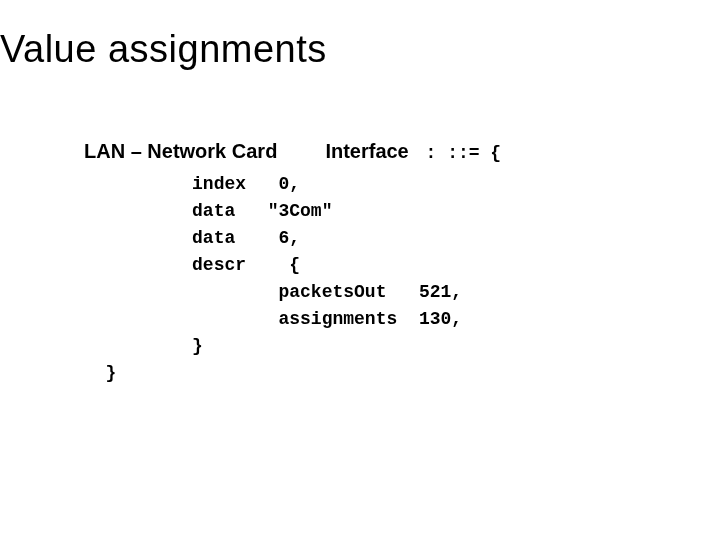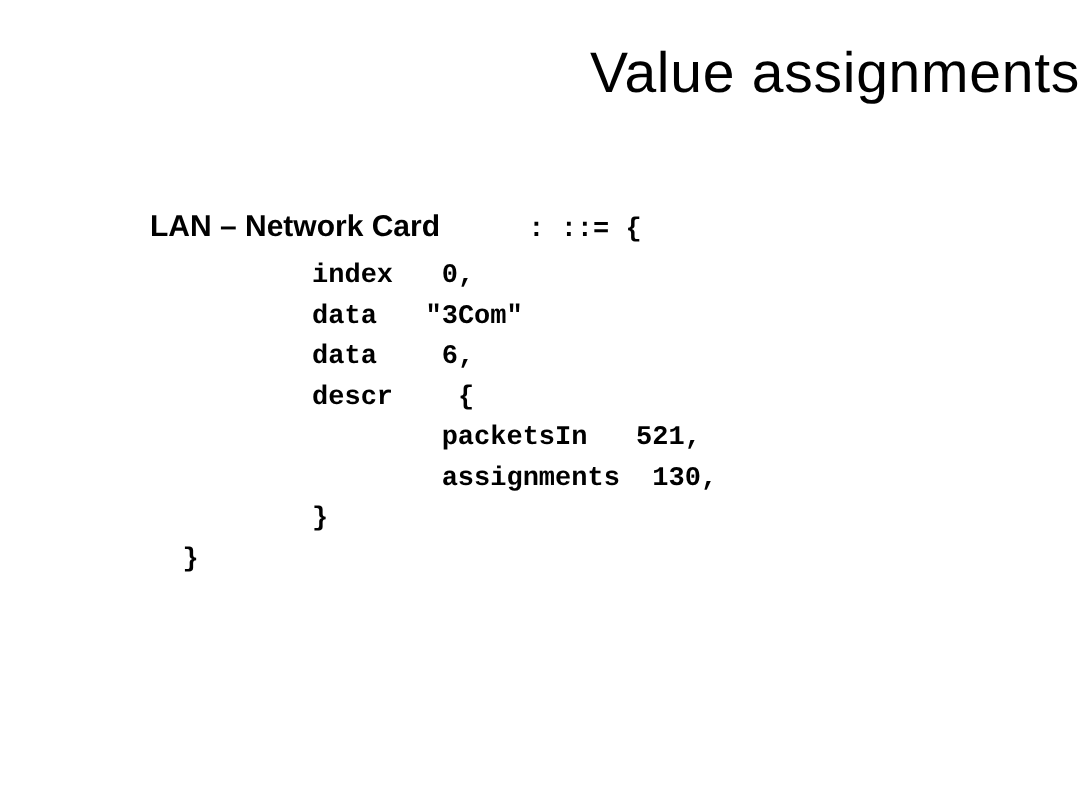--- a/index.html
+++ b/index.html
@@ -11,29 +11,28 @@
       width: 720px;
       height: 540px;
       background: #ffffff;
       font-family: Arial, Helvetica, sans-serif;
       color: #000;
       position: relative;
     }
     .title {
       font-size: 38px;
       font-weight: normal;
-      text-align: right;
+      text-align: left;
       padding-top: 28px;
       letter-spacing: 0.5px;
-      padding-left: 48px;
     }
     .content {
       position: absolute;
       top: 140px;
-      left: 100px;
+      left: 84px;
       width: 560px;
     }
     .line1 {
       display: flex;
       align-items: baseline;
       margin-bottom: 8px;
     }
     .lan {
       font-family: Arial, Helvetica, sans-serif;
       font-weight: bold;
@@ -62,23 +61,24 @@
     }
   </style>
 </head>
 <body>
 
 <div class="title">Value assignments</div>
 
 <div class="content">
   <div class="line1">
     <span class="lan">LAN – Network Card</span>
+    <span class="iface">Interface</span>
     <span class="mono"> : ::= {</span>
   </div>
   <div class="codeblock"><span>          <span>index</span>   <span>0,</span></span>
 <span>          <span>data</span>   <span>"3Com"</span></span>
 <span>          <span>data</span>    <span>6,</span></span>
 <span>          <span>descr</span>    <span>{</span></span>
-<span>                  <span>packetsIn</span>   <span>521,</span></span>
+<span>                  <span>packetsOut</span>   <span>521,</span></span>
 <span>                  <span>assignments</span>  <span>130,</span></span>
 <span>          <span>}</span></span>
 <span>  <span>}</span></span></div>
 </div>
 
 </body></html>

